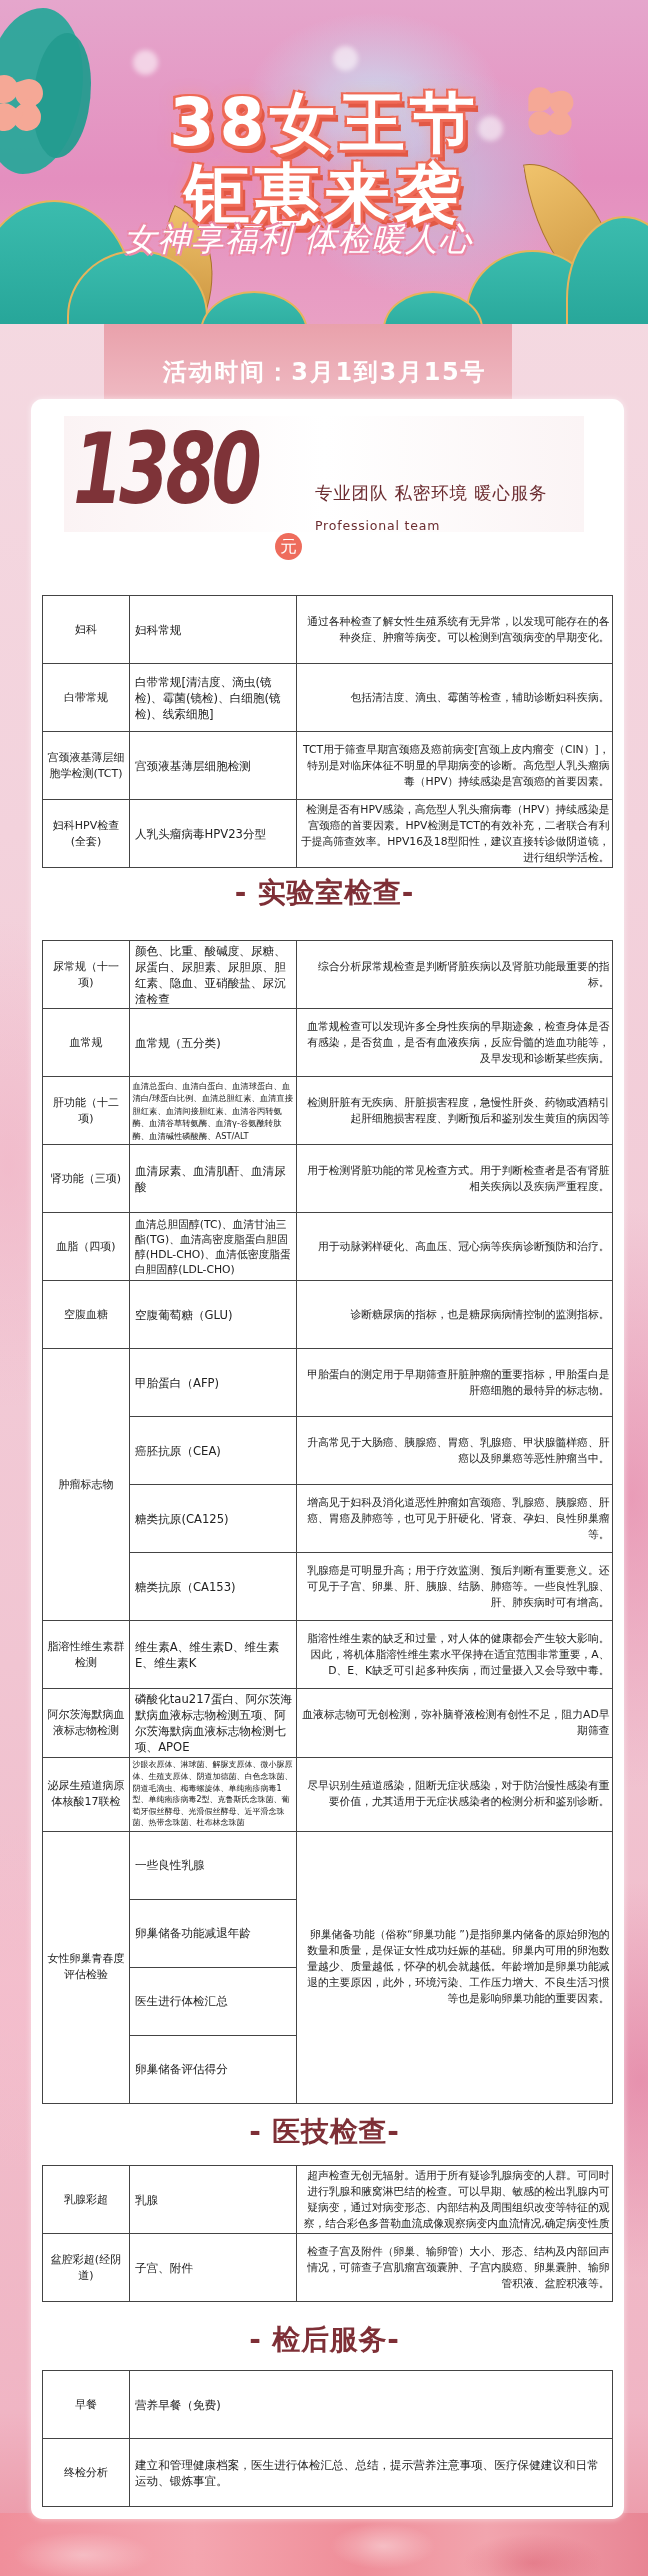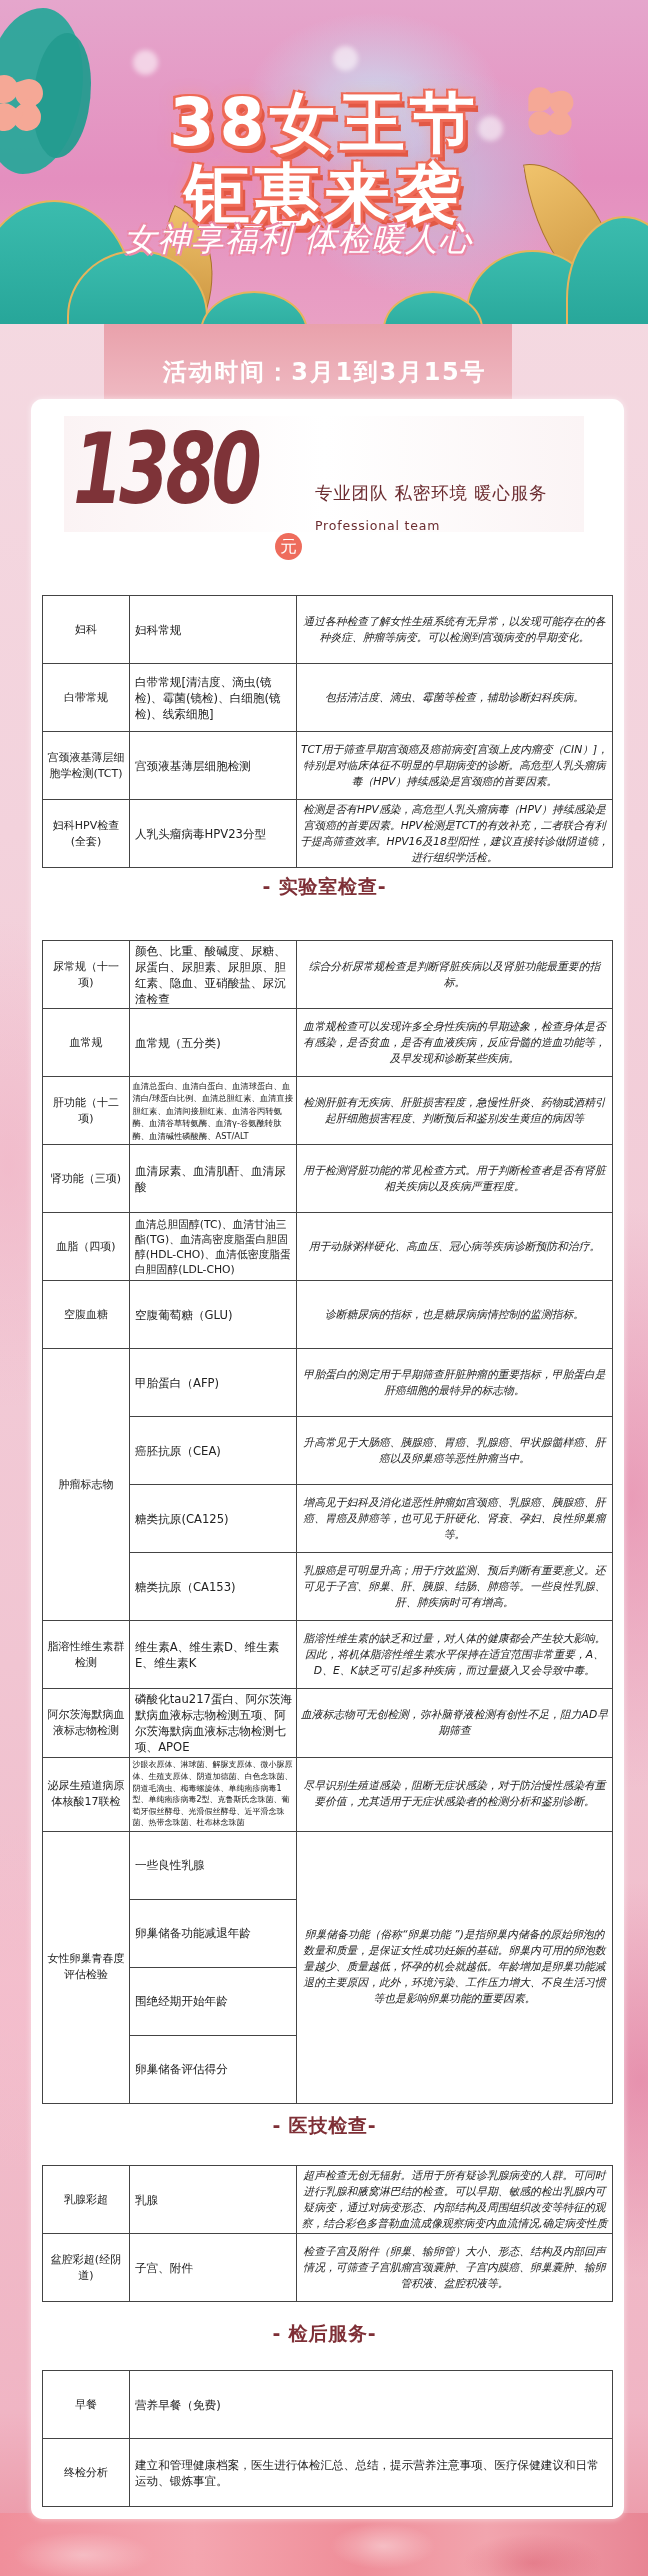--- a/index.html
+++ b/index.html
@@ -46,27 +46,27 @@
 
   
   .card { position:absolute; left:31px; top:399px; width:593px; height:2120px; background:#fff; border-radius:11.6px; box-shadow:0 0 6.7px rgba(255,255,255,0.6); }
   .card .shade { position:absolute; left:33px; top:16.6px; width:520px; height:116px; background:linear-gradient(90deg,#fbf3f4,#fff 50%,#fbf4f5); }
   .price { position:absolute; left:73px; top:420px; color:#7e3338; font-size:98px; font-weight:bold; font-style:italic; letter-spacing:-5px; font-family:"DejaVu Sans Condensed","DejaVu Sans",sans-serif; transform:scaleX(0.82); transform-origin:left top; line-height:1; }
   .yuan { position:absolute; left:275px; top:533px; width:27px; height:27px; border-radius:50%; background:#ee6c5c; color:#fff; font-size:16.6px; text-align:center; line-height:27px; }
   .slogan { position:absolute; left:315px; top:481px; color:#6b2c30; font-size:17.5px; letter-spacing:0.8px; }
   .slogan-en { position:absolute; left:315px; top:518px; color:#6b2c30; font-size:12.5px; letter-spacing:0.8px; }
   .dash { position:absolute; left:57px; top:595px; width:539px; border-top:1.7px dashed #eab5ba; }
 
-  .sec-title { position:absolute; left:0; width:649px; text-align:center; color:#7e2f36; font-size:19px; font-weight:bold; letter-spacing:0.8px; }
+  .sec-title { position:absolute; left:0; width:649px; text-align:center; color:#7e2f36; font-size:28px; font-weight:bold; letter-spacing:0.8px; }
 
   table.grid { position:absolute; left:42px; width:571px; border-collapse:collapse; table-layout:fixed; background:#fff; }
   table.grid td { border:1.2px solid #444; font-size:10.8px; color:#222; line-height:16px; vertical-align:middle; padding:1.7px 2.5px; }
   table.grid td.c1 { width:87px; text-align:center; font-size:11px; }
   table.grid td.c2 { width:167px; padding-left:5px; font-size:11.6px; }
-  table.grid td.c3 { text-align:center;font-style:italic; }
+  table.grid td.c3 { text-align:right; }
   table.grid td.small { font-size:8.3px; line-height:12.5px; padding-left:2.5px; }
   table.grid td.c2.wide { width:auto; }
 </style>
 </head>
 <body>
 
 <div class="page-bg"></div>
 <div class="bottom-splash"></div>
 
 <div class="hero">
@@ -211,21 +211,21 @@
 
   <tr style="height:68px;">
     <td class="c1" rowspan="4">女性卵巢青春度评估检验</td>
     <td class="c2">一些良性乳腺</td>
     <td class="c3" rowspan="4">卵巢储备功能（俗称“卵巢功能 ”)是指卵巢内储备的原始卵泡的数量和质量，是保证女性成功妊娠的基础。卵巢内可用的卵泡数量越少、质量越低，怀孕的机会就越低。年龄增加是卵巢功能减退的主要原因，此外，环境污染、工作压力增大、不良生活习惯等也是影响卵巢功能的重要因素。</td>
   </tr>
   <tr style="height:68px;">
     <td class="c2">卵巢储备功能减退年龄</td>
   </tr>
   <tr style="height:68px;">
-    <td class="c2">围绝经期开始年龄</td>
+    <td class="c2">医生进行体检汇总</td>
   </tr>
   <tr style="height:68px;">
     <td class="c2">卵巢储备评估得分</td>
   </tr>
 </tbody>
   </table>
 
 <div class="sec-title" style="top:2113px;">- 医技检查-</div>
 <table class="grid" style="top:2165px;">
   <tbody>

